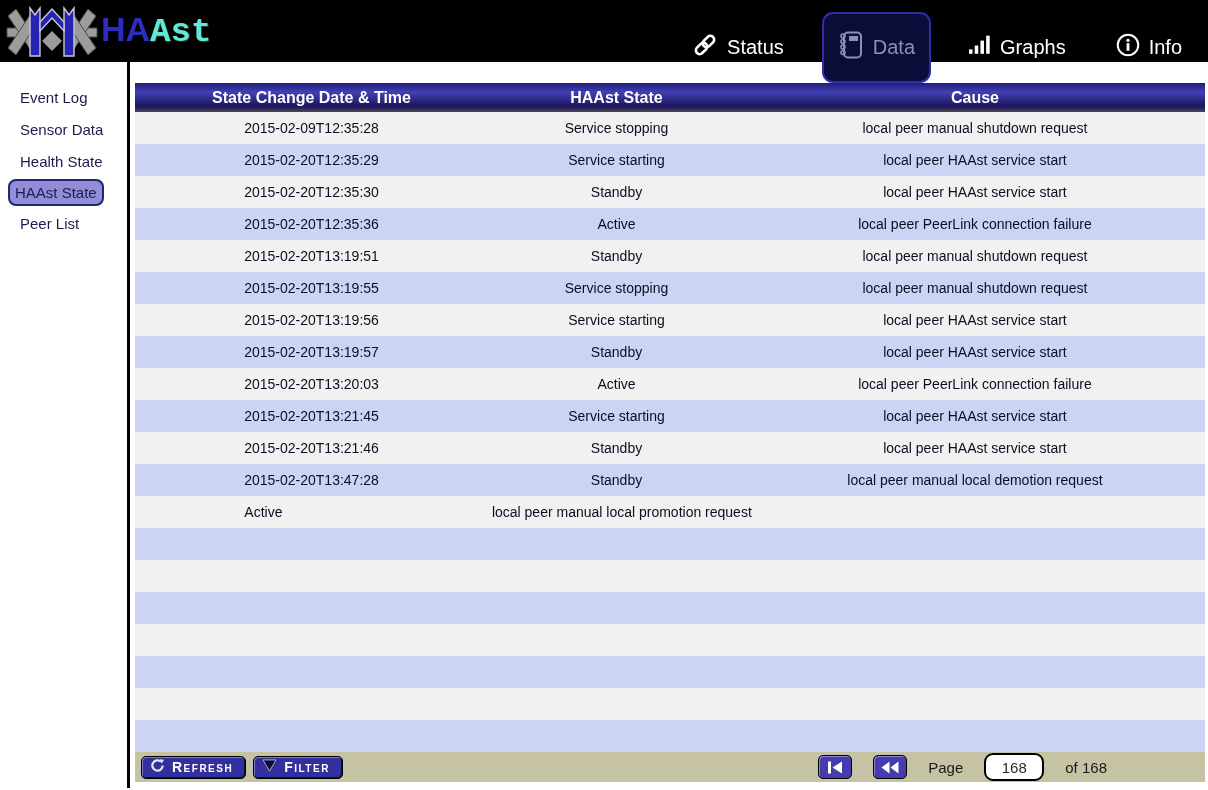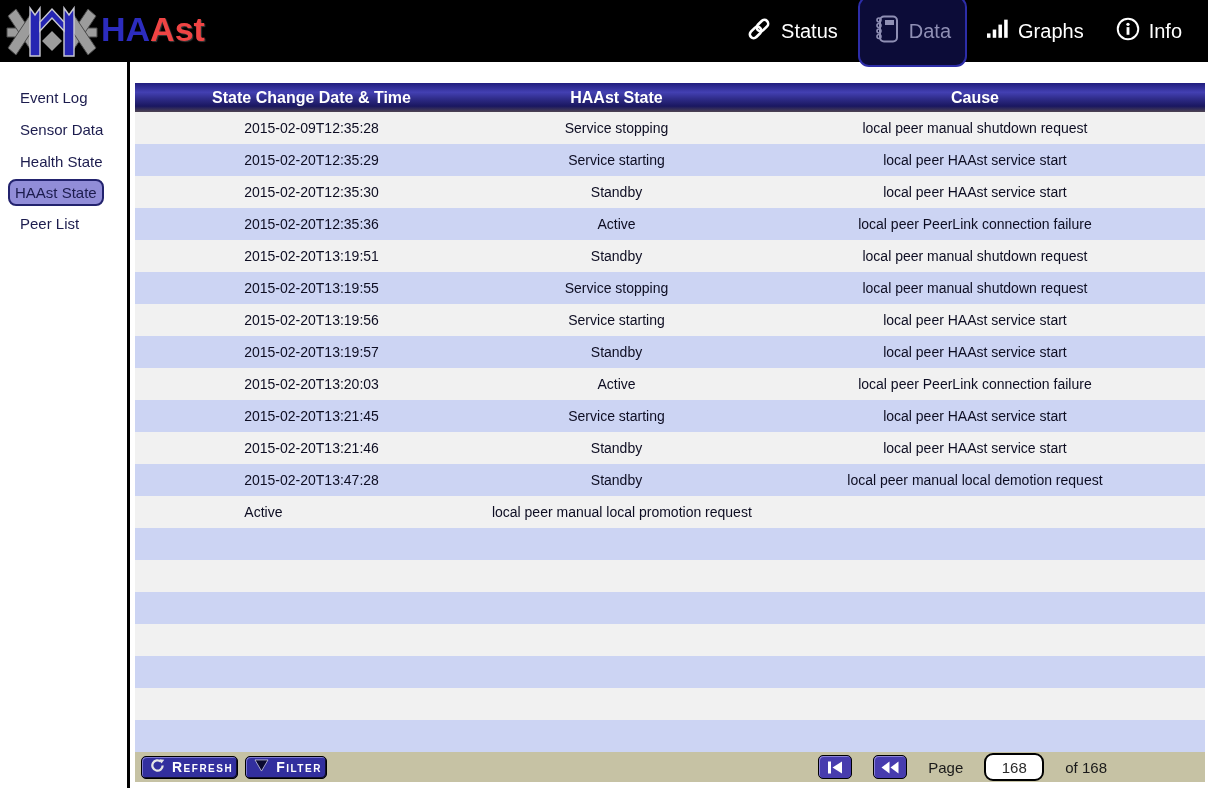--- a/index.html
+++ b/index.html
@@ -6,22 +6,22 @@
   body{
     width:1208px;height:790px;position:relative;overflow:hidden;
     background:#ffffff;font-family:"Liberation Sans",sans-serif;
     -webkit-font-smoothing:antialiased;
   }
   
   .topbar{position:absolute;top:0;left:0;width:1208px;height:62px;background:#000;}
   .logo{position:absolute;left:6px;top:5px;}
   .brand{position:absolute;left:101px;top:10px;font-size:34px;font-weight:bold;letter-spacing:0;}
   .brand .ha{color:#2c2cbe;}
-  .brand .ast{color:#ef4444;text-shadow:1px 1px 1px #3a3a3a;}
-  .topnav{position:absolute;right:14px;top:0;height:62px;display:flex;align-items:center;gap:8px;}
+  .brand .ast{color:#5eead4;text-shadow:1px 1px 1px #3a3a3a;font-family:Liberation Mono, monospace;}
+  .topnav{position:absolute;right:14px;top:16px;height:62px;display:flex;align-items:center;gap:26px;}
   .nav-item{display:flex;align-items:center;gap:9px;color:#fff;font-size:20px;
     padding:6px 10px;cursor:pointer;border:2px solid transparent;}
   .nav-item.selected{background:#0c0c38;border:2px solid #2d2da8;border-radius:11px;color:#8f8fb4;
     padding:16px 14px;}
   .nav-item.selected svg .stroke{stroke:#8f8fb4;}
   .nav-item.selected svg .fill{fill:#8f8fb4;}
   
   .sidebar{position:absolute;top:62px;left:0;width:130px;height:726px;background:#fff;
     border-right:3px solid #000;box-sizing:border-box;padding-top:18px;}
   .side-item{color:#1c1c4e;font-size:15px;padding:4px 6px;margin:3px 0 3px 12px;
@@ -38,21 +38,21 @@
   .rows .trow:nth-child(even){background:#ccd4f3;}
   .c{text-align:center;overflow:hidden;white-space:nowrap;}
   .c1{width:33%;}
   .c2{width:24%;}
   .c3{width:43%;}
   
   .footerbar{display:flex;align-items:center;height:30px;background:#c6c2a4;padding:0 6px;box-sizing:border-box;}
   .btn{display:flex;align-items:center;gap:7px;background:#322f9e;color:#fff;
     font-family:"Liberation Sans",sans-serif;font-size:14px;font-weight:bold;
     font-variant:small-caps;letter-spacing:1.5px;
-    border:1px solid #000;border-radius:5px;padding:2px 4px 3px 8px;margin-right:7px;
+    border:1px solid #000;border-radius:5px;padding:2px 12px 3px 8px;margin-right:7px;
     box-shadow:inset 1px 1px 0 #7d79d2,inset -1px -1px 0 #12102e;cursor:pointer;height:23px;box-sizing:border-box;}
   .spacer{flex:1;}
   .pagegroup{display:flex;align-items:center;gap:21px;padding-right:92px;}
   .pgbtn{width:34px;height:24px;background:#473cae;border:1px solid #000;border-radius:5px;
     display:flex;align-items:center;justify-content:center;cursor:pointer;padding:0;
     box-shadow:inset 1px 1px 0 #8d84d8;}
   .pagelabel{font-size:15px;color:#1a1a1a;}
   .pageinput{width:52px;height:22px;background:#fff;border:2px solid #000;border-radius:9px;
     text-align:center;font-size:15px;color:#2a2a2a;font-family:"Liberation Sans",sans-serif;}
 </style>

